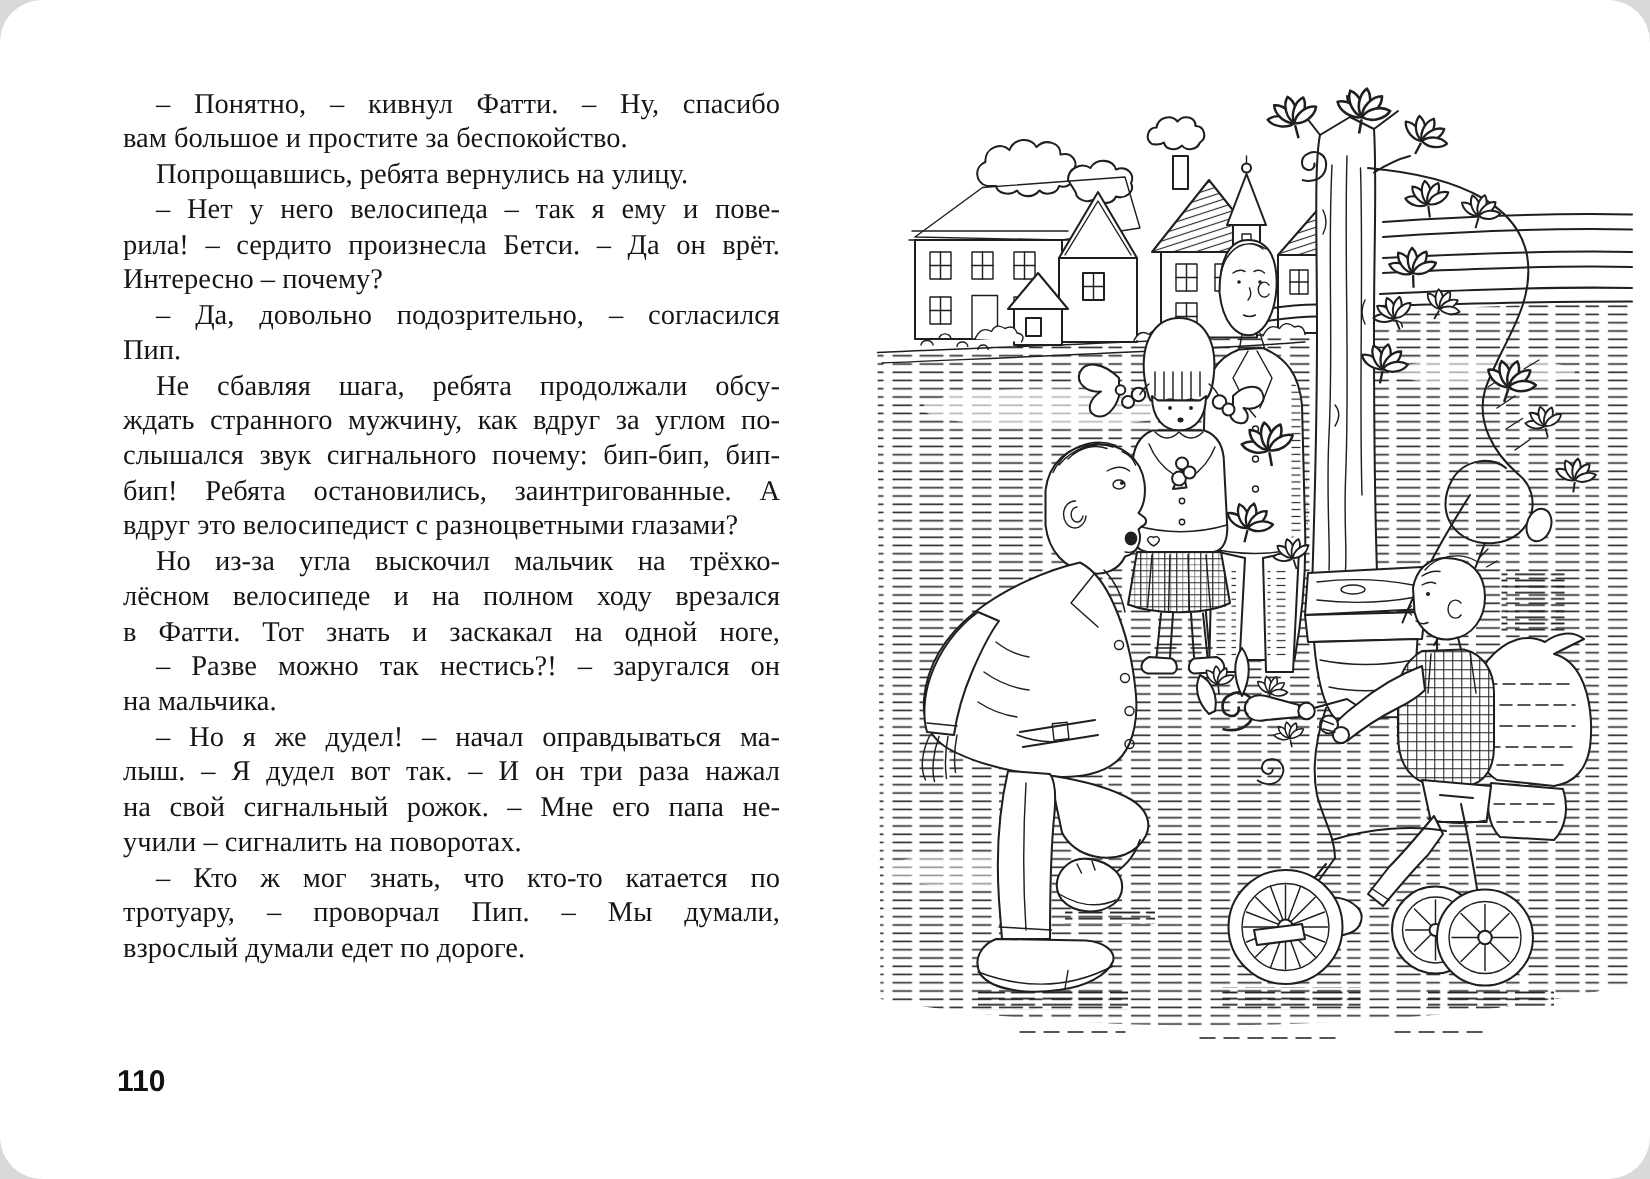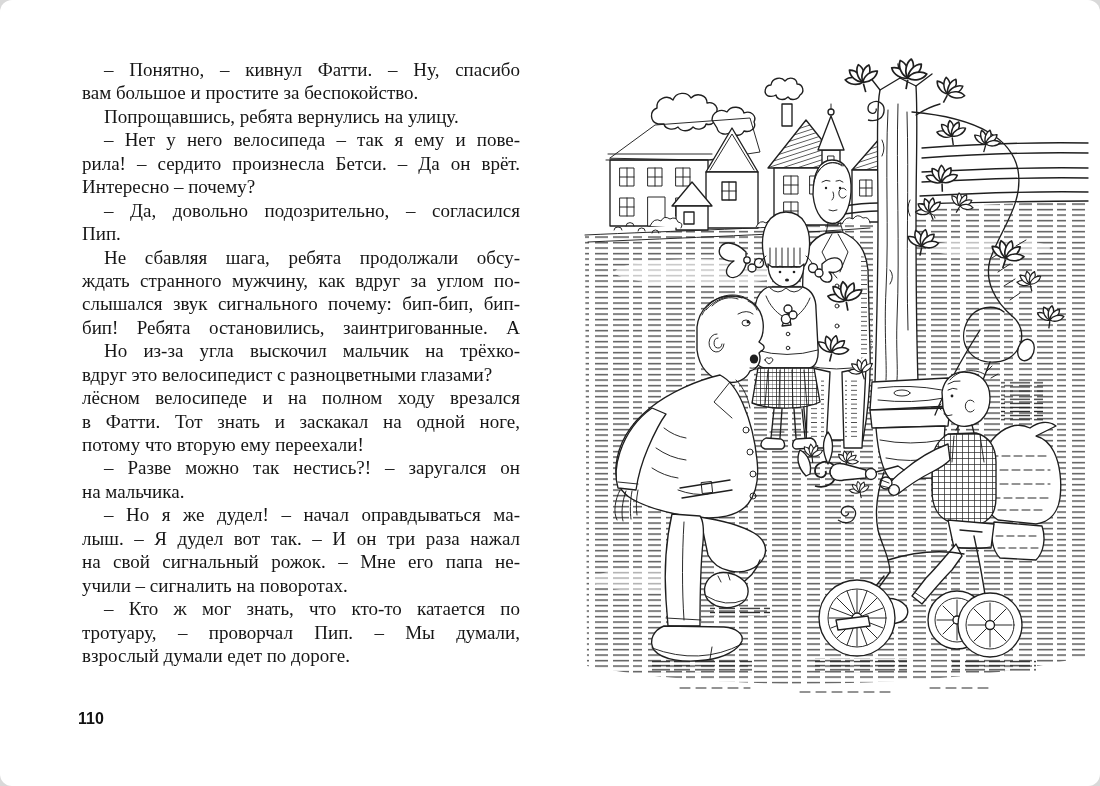--- a/index.html
+++ b/index.html
@@ -1,35 +1,35 @@
 <!DOCTYPE html>
 <html lang="ru"><head>
 <meta charset="utf-8">
 <style>
   html,body{margin:0;padding:0;background:#d9d9d9;}
   .page{
     position:relative;width:1100px;height:786px;margin:0 auto;
-    background:#fff;border-radius:12px;overflow:hidden;
+    background:#fff;border-radius:28px;overflow:hidden;
     font-family:"Liberation Serif", serif;color:#161616;
   }
   .text-column{
     position:absolute;left:82px;top:58px;width:438px;
     font-size:19px;
   }
   .line{
     height:23.45px;line-height:23.45px;
     text-align:justify;text-align-last:justify;
     white-space:normal;overflow:visible;
   }
   .line.first{text-indent:22px;}
   .line.last{text-align-last:left;}
   .page-number{
     position:absolute;left:78px;top:710px;
     font-family:"Liberation Sans", sans-serif;
-    font-weight:700;font-size:16px;color:#111;
+    font-weight:700;font-size:20px;color:#111;
   }
   .illustration{position:absolute;left:560px;top:20px;width:530px;height:700px;}
   svg{display:block;}
   svg *{vector-effect:none;}
   .ink{stroke:#1f1f1f;fill:none;stroke-width:1.35;stroke-linecap:round;stroke-linejoin:round;}
   .ink-thin{stroke:#1f1f1f;fill:none;stroke-width:0.95;stroke-linecap:round;stroke-linejoin:round;}
   .wfill{fill:#fff;stroke:#1f1f1f;stroke-width:1.35;stroke-linecap:round;stroke-linejoin:round;}
   .dark{fill:#1f1f1f;stroke:none;}
 </style>
 </head>
@@ -43,25 +43,24 @@
       <div class="line first last">Попрощавшись, ребята вернулись на улицу.</div>
       <div class="line first">– Нет у него велосипеда – так я ему и пове-</div>
       <div class="line">рила! – сердито произнесла Бетси. – Да он врёт.</div>
       <div class="line last">Интересно – почему?</div>
       <div class="line first">– Да, довольно подозрительно, – согласился</div>
       <div class="line last">Пип.</div>
       <div class="line first">Не сбавляя шага, ребята продолжали обсу-</div>
       <div class="line">ждать странного мужчину, как вдруг за углом по-</div>
       <div class="line">слышался звук сигнального почему: бип-бип, бип-</div>
       <div class="line">бип! Ребята остановились, заинтригованные. А</div>
+      <div class="line last">вдруг это велосипедист с разноцветными глазами?</div>
       <div class="line first">Но из-за угла выскочил мальчик на трёхко-</div>
-      <div class="line last">вдруг это велосипедист с разноцветными глазами?</div>
       <div class="line">лёсном велосипеде и на полном ходу врезался</div>
       <div class="line">в Фатти. Тот знать и заскакал на одной ноге,</div>
-      <div class="line last">потому что вторую ему переехали!</div>
       <div class="line first">– Разве можно так нестись?! – заругался он</div>
       <div class="line last">на мальчика.</div>
       <div class="line first">– Но я же дудел! – начал оправдываться ма-</div>
       <div class="line">лыш. – Я дудел вот так. – И он три раза нажал</div>
       <div class="line">на свой сигнальный рожок. – Мне его папа не-</div>
       <div class="line last">учили – сигналить на поворотах.</div>
       <div class="line first">– Кто ж мог знать, что кто-то катается по</div>
       <div class="line">тротуару, – проворчал Пип. – Мы думали,</div>
       <div class="line last">взрослый думали едет по дороге.</div>
     </div>

